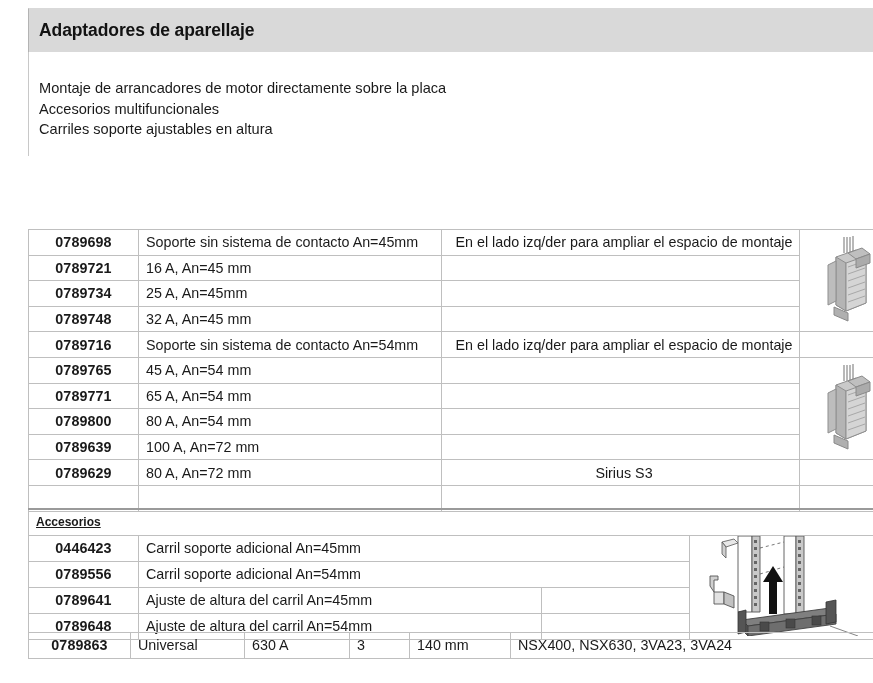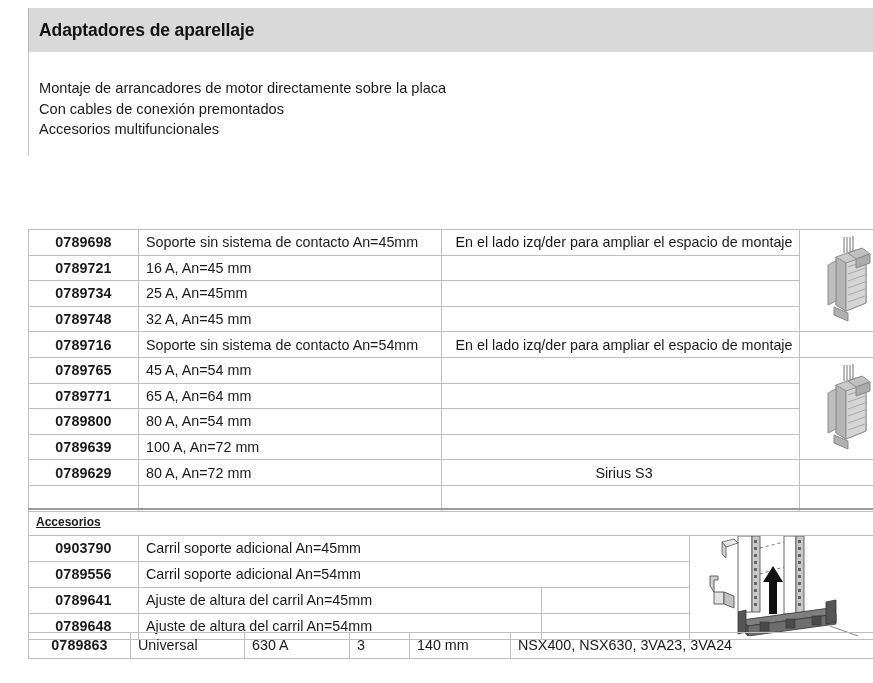--- a/index.html
+++ b/index.html
@@ -131,22 +131,22 @@
 <body>
 
 <div class="sheet">
 
   <div class="title-band">
     <span class="title-text">Adaptadores de aparellaje</span>
   </div>
 
   <div class="features">
     <div class="feature-line">Montaje de arrancadores de motor directamente sobre la placa</div>
-    <div class="feature-line">Con cables de conexión premontados</div>
     <div class="feature-line">Accesorios multifuncionales</div>
+    <div class="feature-line">Carriles soporte ajustables en altura</div>
   </div>
 
   <table class="tbl" id="products-table">
     <colgroup>
       <col style="width:110px">
       <col style="width:303px">
       <col style="width:358px">
       <col style="width:89px">
     </colgroup>
     <tbody>
@@ -234,21 +234,21 @@
             </g>
             <polygon points="24,32 32,28 32,68 24,72" fill="#bdbdbd" stroke="#8f8f8f" stroke-width="1"></polygon>
             <polygon points="44,20 58,15 66,21 52,26" fill="#bfbfbf" stroke="#8a8a8a" stroke-width="1"></polygon>
             <polygon points="52,26 66,21 66,30 52,35" fill="#ababab" stroke="#8a8a8a" stroke-width="1"></polygon>
             <polygon points="30,74 44,80 44,88 30,82" fill="#b0b0b0" stroke="#8a8a8a" stroke-width="1"></polygon>
           </svg>
         </td>
       </tr>
       <tr>
         <td class="ordernum">0789771</td>
-        <td>65 A, An=64 mm</td>
+        <td>65 A, An=54 mm</td>
         <td class="note-cell"></td>
       </tr>
       <tr>
         <td class="ordernum">0789800</td>
         <td>80 A, An=54 mm</td>
         <td class="note-cell"></td>
       </tr>
       <tr>
         <td class="ordernum">0789639</td>
         <td>100 A, An=72 mm</td>
@@ -277,21 +277,21 @@
       <col style="width:403px">
       <col style="width:148px">
       <col style="width:199px">
     </colgroup>
     <tbody>
       <tr class="section-head">
         <td colspan="4">Accesorios</td>
       </tr>
 
       <tr>
-        <td class="ordernum">0903790</td>
+        <td class="ordernum">0446423</td>
         <td colspan="2">Carril soporte adicional An=45mm</td>
         <td class="span-img-cell" rowspan="4">
           <svg width="199" height="100" viewBox="0 0 199 100">
 
             <g>
               <polygon points="48,0 62,0 62,76 48,76" fill="#ffffff" stroke="#555555" stroke-width="0.9"></polygon>
               <polygon points="62,0 70,0 70,76 62,76" fill="#c9c9c9" stroke="#555555" stroke-width="0.9"></polygon>
               <g fill="#666666">
                 <rect x="64" y="4" width="3" height="3"></rect>
                   <rect x="64" y="11" width="3" height="3"></rect>

